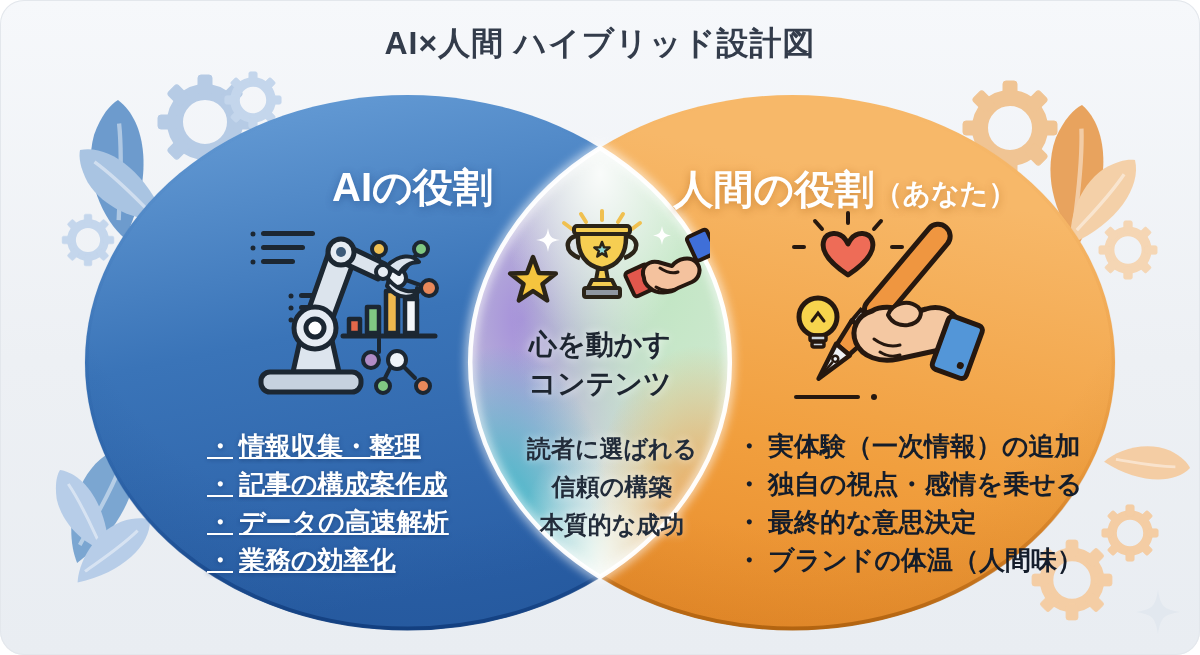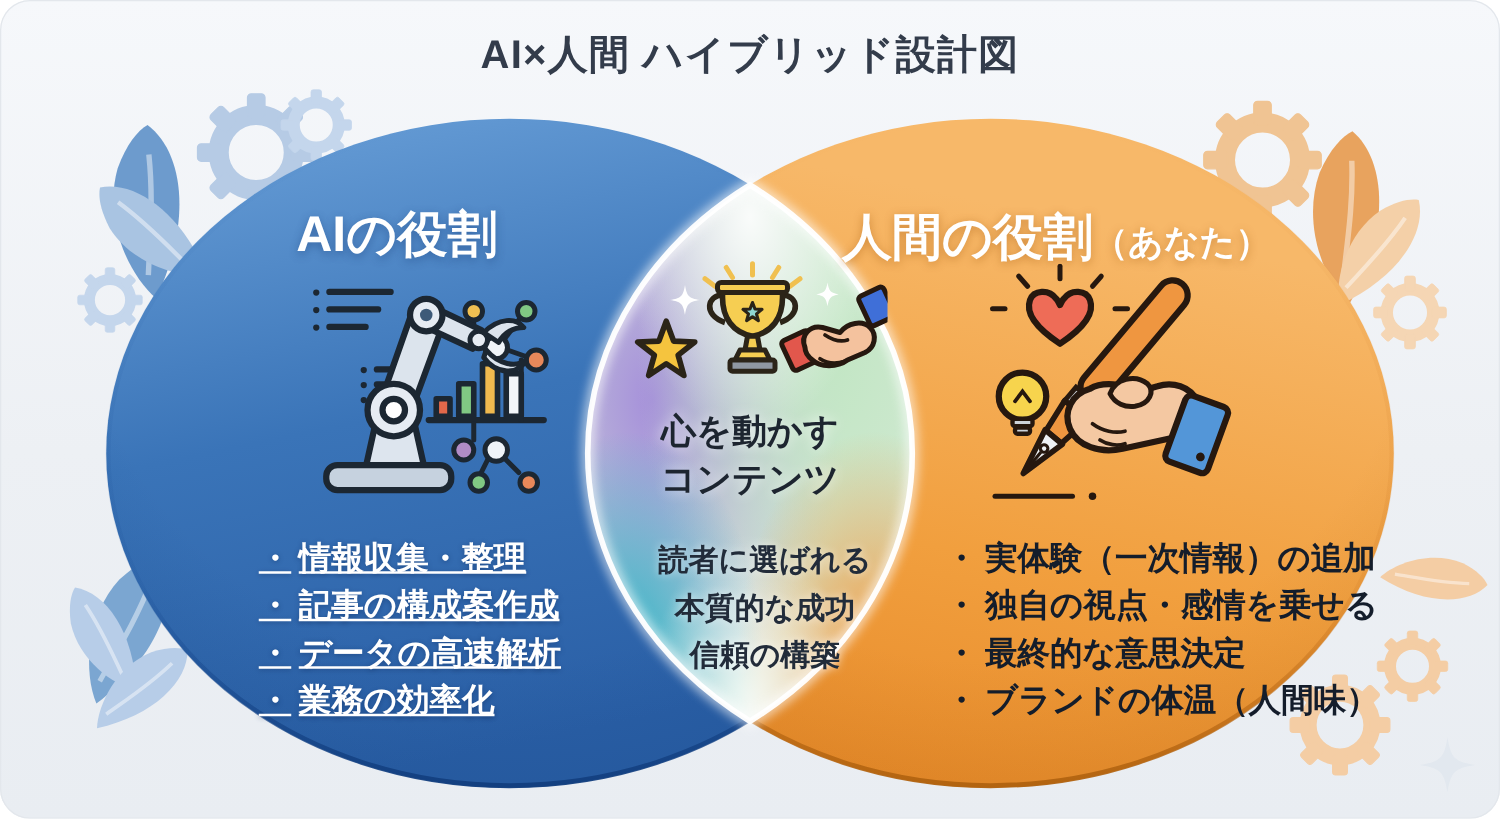--- a/index.html
+++ b/index.html
@@ -10,21 +10,21 @@
           background:linear-gradient(180deg,#f6f8fb 0%,#edf0f4 55%,#e9edf2 100%);
           box-shadow:0 0 0 1px #e3e7ec inset;}
   .layer{position:absolute;left:0;top:0;width:1200px;height:655px;}
 
   .title{position:absolute;left:0;top:22px;width:1200px;margin:0;
          text-align:center;font-size:32px;font-weight:800;color:#333c4b;
          letter-spacing:1px;}
 
   .circle-heading{position:absolute;font-size:40px;font-weight:800;color:#ffffff;
          text-shadow:0 2px 8px rgba(25,60,120,0.45);white-space:nowrap;}
-  .heading-left{left:237px;top:160px;width:270px;text-align:left;}
+  .heading-left{left:223px;top:160px;width:270px;text-align:right;}
   .heading-right{left:645px;top:162px;width:400px;text-align:center;
          text-shadow:0 2px 8px rgba(160,85,10,0.45);}
   .heading-right .suffix{font-size:28px;font-weight:800;}
 
   .icon-abs{position:absolute;}
   .ai-icon{left:245px;top:222px;}
   .human-icon{left:788px;top:211px;}
   .center-icons{left:500px;top:208px;}
 
   .center-heading{position:absolute;left:460px;top:325px;width:280px;
@@ -32,21 +32,21 @@
          color:#1d2530;text-shadow:0 0 10px rgba(255,255,255,0.75);}
   .center-list{position:absolute;left:450px;top:418px;width:300px;margin:12px;padding:0;
          list-style:none;text-align:center;font-size:24px;line-height:38px;
          font-weight:700;color:#222c3a;text-shadow:0 0 8px rgba(255,255,255,0.6);}
 
   .side-list{position:absolute;margin:0;padding:0;list-style:none;
          font-size:26px;line-height:38px;font-weight:700;white-space:nowrap;}
   .side-list .bullet{margin-right:6px;}
   .list-left{left:207px;top:427px;color:#ffffff;
          text-shadow:0 1px 4px rgba(15,45,95,0.45);text-decoration:underline;}
-  .list-right{left:736px;top:427px;color:#141d2b;margin-left:20px;}
+  .list-right{left:736px;top:427px;color:#141d2b;}
 </style>
 </head>
 <body>
 
 <div class="canvas">
 
   <svg class="layer" viewBox="0 0 1200 655" aria-hidden="true">
     <defs>
       <g id="gear">
         <circle r="30" fill="none" stroke-width="16"></circle>
@@ -305,22 +305,22 @@
       <path d="M156,79 C162,83 170,83 176,81" fill="none" stroke="#26180f" stroke-width="3" stroke-linecap="round"></path>
     </g>
   </svg>
 
   <div class="center-heading">
     <span>心を動かす</span><br>
     <span>コンテンツ</span>
   </div>
   <ul class="center-list">
     <li>読者に選ばれる</li>
+    <li>信頼の構築</li>
     <li>本質的な成功</li>
-    <li>信頼の構築</li>
   </ul>
 
   <ul class="side-list list-left">
     <li><span class="bullet">・</span><span>情報収集・整理</span></li>
     <li><span class="bullet">・</span><span>記事の構成案作成</span></li>
     <li><span class="bullet">・</span><span>データの高速解析</span></li>
     <li><span class="bullet">・</span><span>業務の効率化</span></li>
   </ul>
 
   <ul class="side-list list-right">

